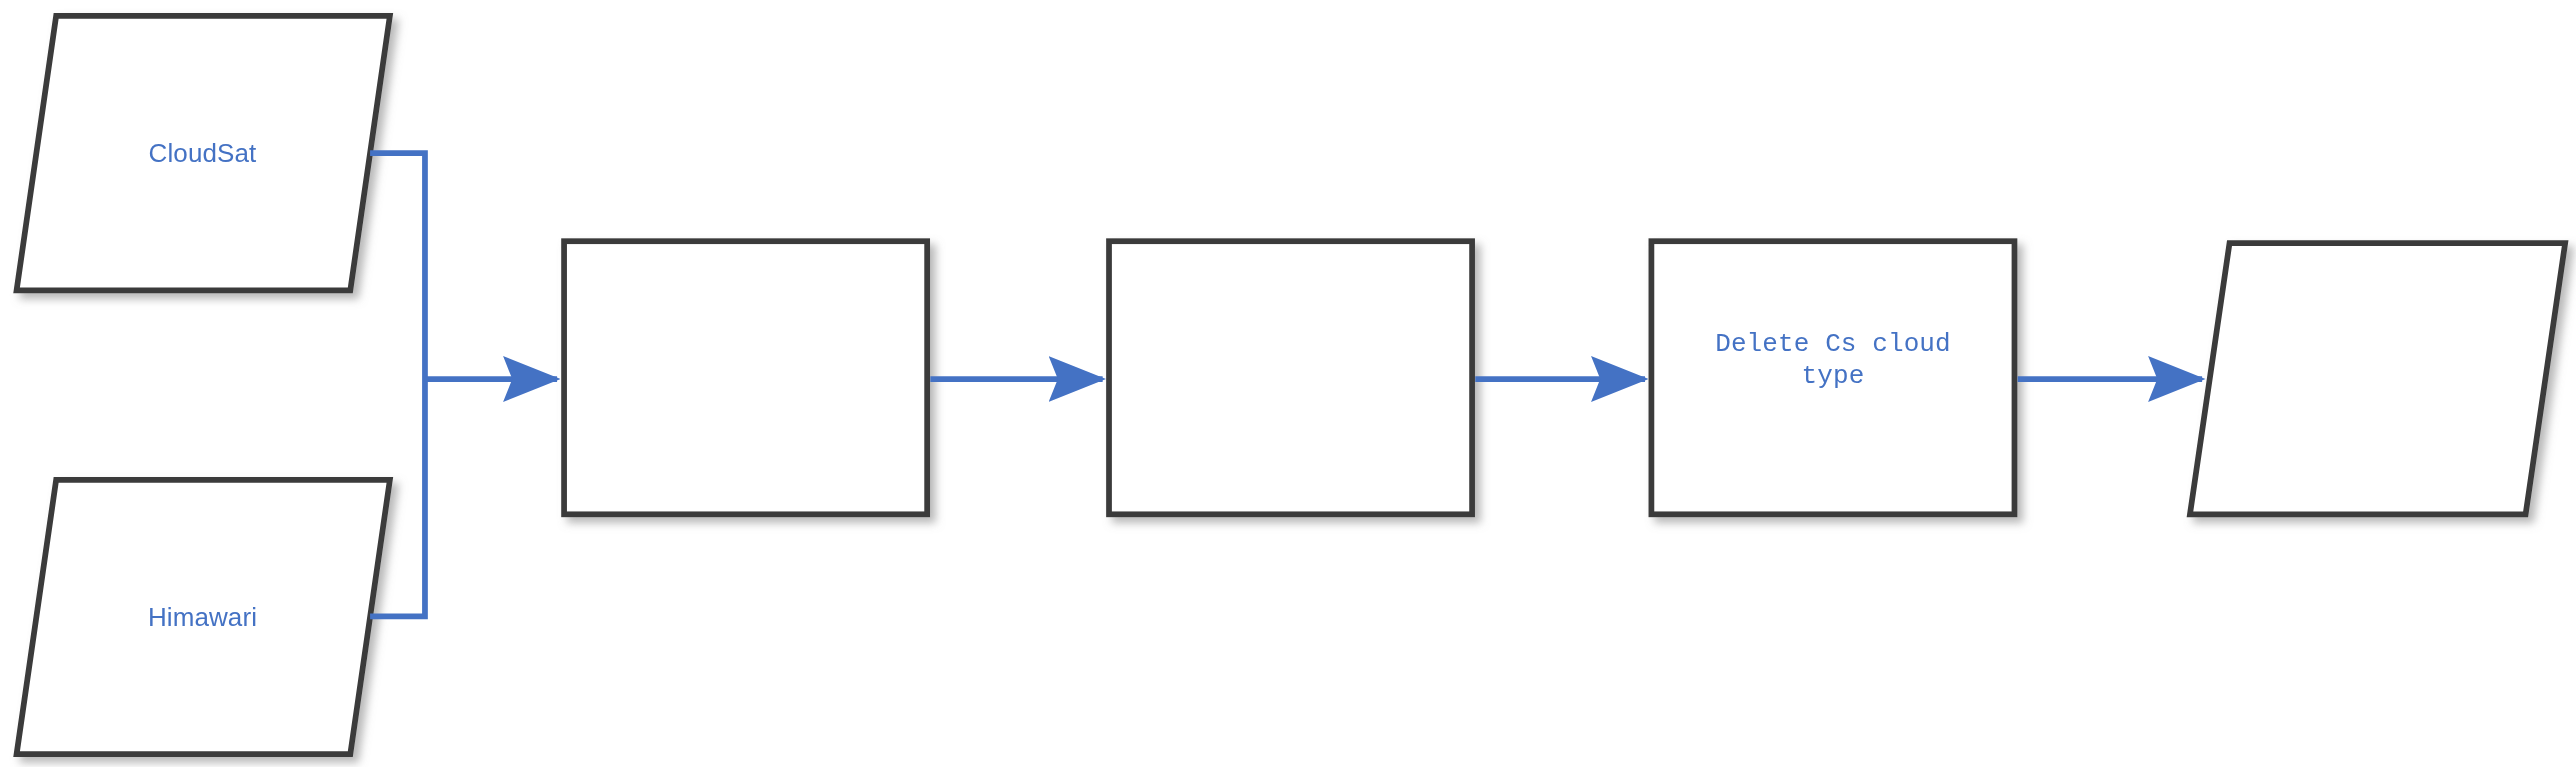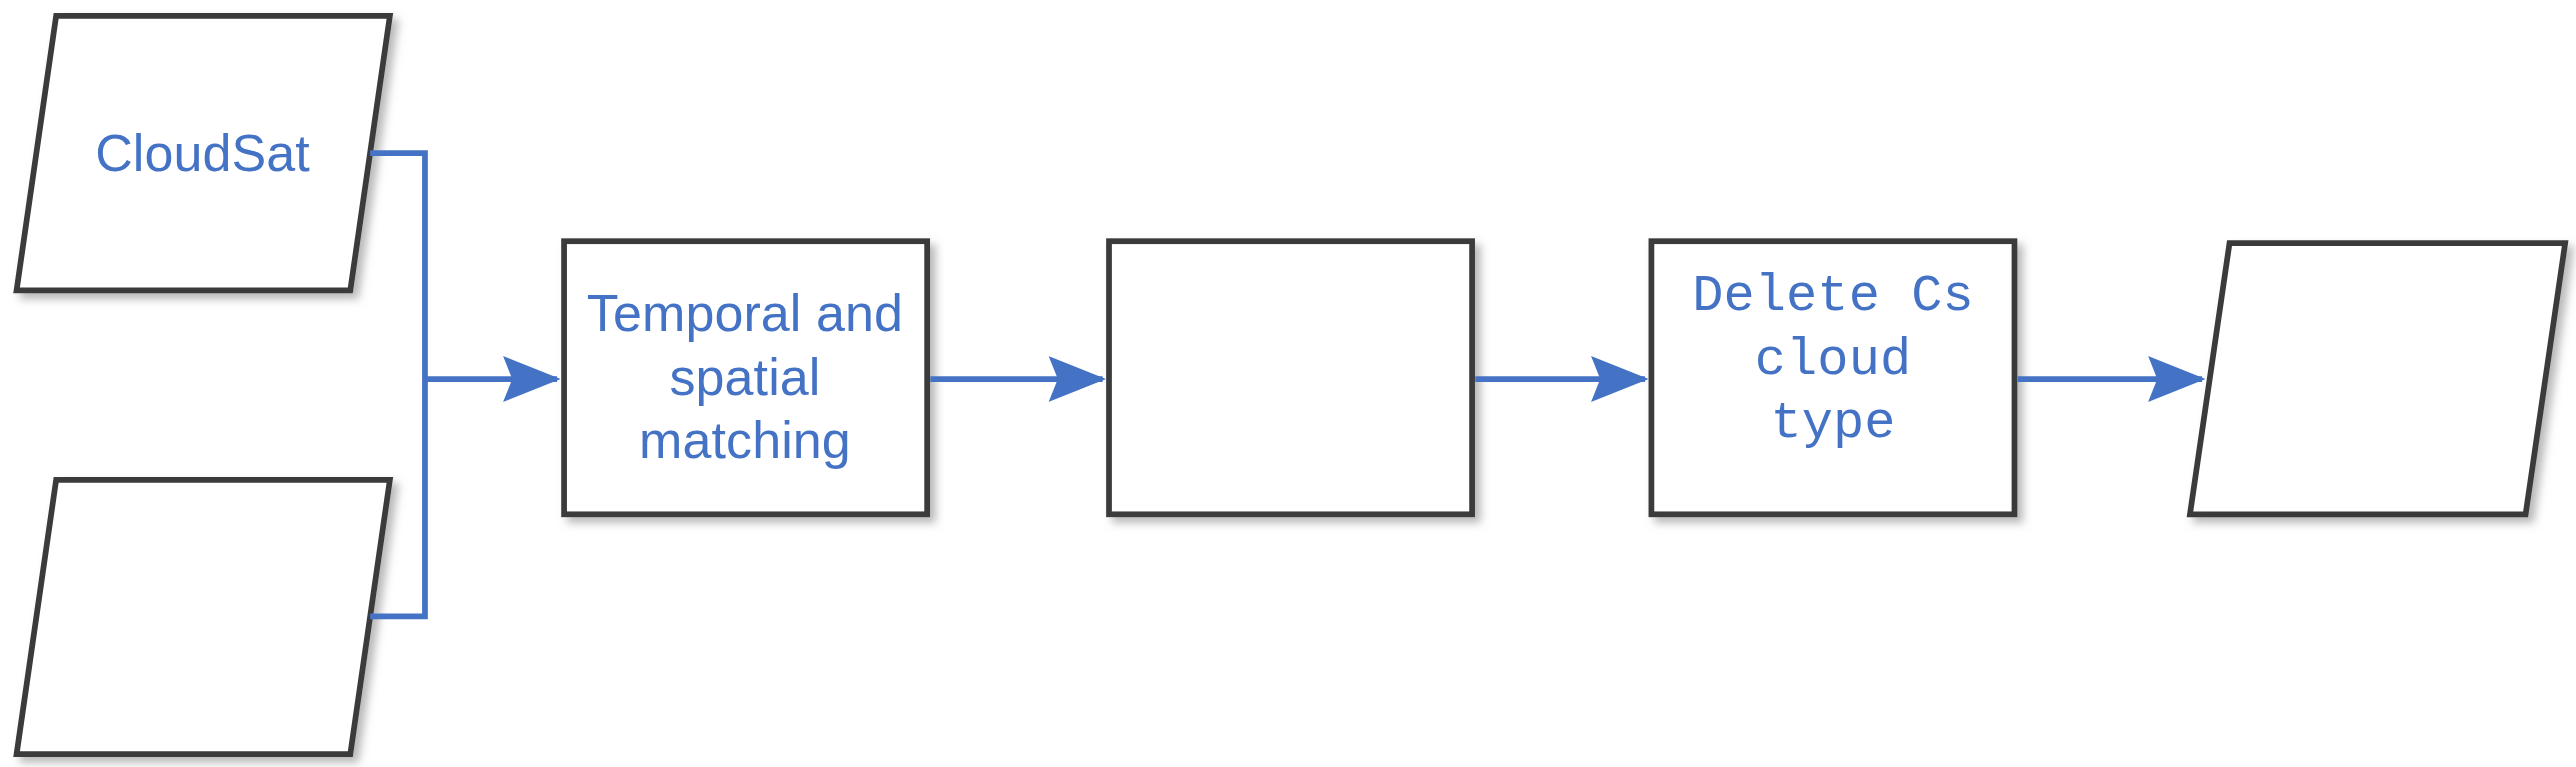--- a/index.html
+++ b/index.html
@@ -24,21 +24,21 @@
     height: 767px;
   }
   .node-label {
     position: absolute;
     display: flex;
     align-items: center;
     justify-content: center;
     text-align: center;
     color: #4472C4;
     font-family: "Liberation Sans", sans-serif;
-    font-size: 52px;
+    font-size: 26px;
     font-weight: 400;
     line-height: 1.22;
     letter-spacing: 0.1px;
     pointer-events: none;
     white-space: pre-line;
   }
 </style>
 </head>
 <body>
 
@@ -77,23 +77,22 @@
 
     <line x1="1457" y1="594" x2="1727" y2="594" stroke="#4472C4" stroke-width="9" marker-end="url(#arrowhead)"></line>
 
     <line x1="2311" y1="594" x2="2577" y2="594" stroke="#4472C4" stroke-width="9" marker-end="url(#arrowhead)"></line>
 
     <line x1="3161" y1="594" x2="3450" y2="594" stroke="#4472C4" stroke-width="9" marker-end="url(#arrowhead)"></line>
   </svg>
 
   <div class="node-label" style="left:16px; top:16px; width:373px; height:275px;">CloudSat</div>
 
+  <div class="node-label" style="left:16px; top:480px; width:373px; height:275px;">Himawari</div>
 
-  <div class="node-label" style="left:570px; top:241px; width:350px; height:273px;">Temporal and
-spatial matching</div>
 
 
   <div class="node-label" style="left:1658px; top:224px; width:350px; height:273px;font-family:Liberation Mono, monospace;">Delete Cs cloud
 type</div>
 
 
 </div>
 
 
 </body></html>

